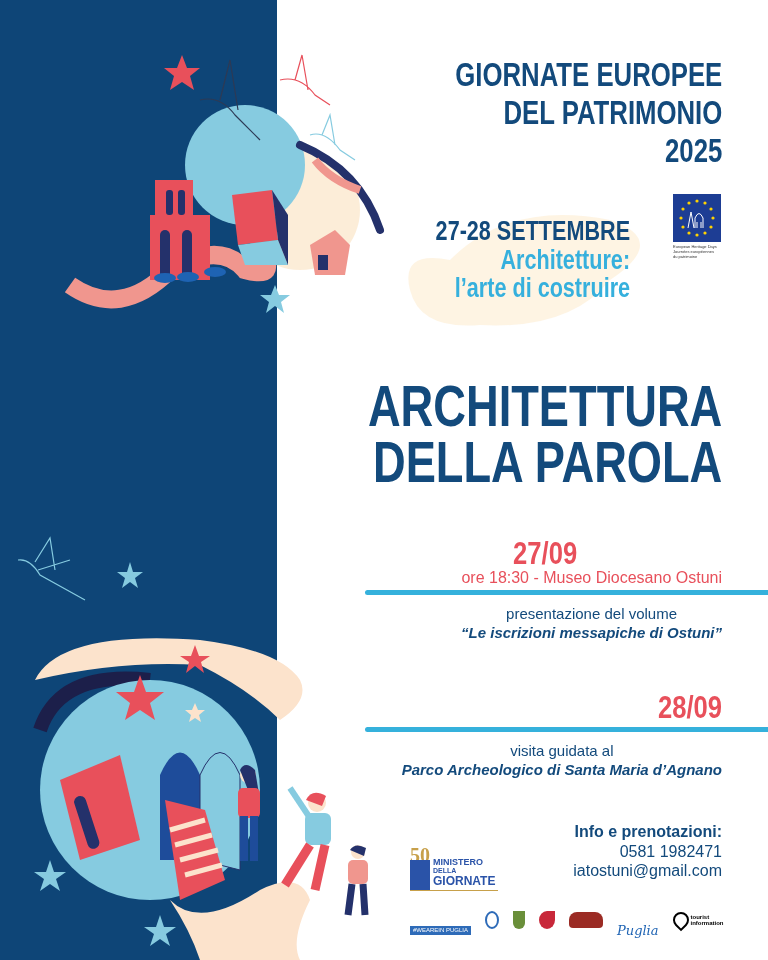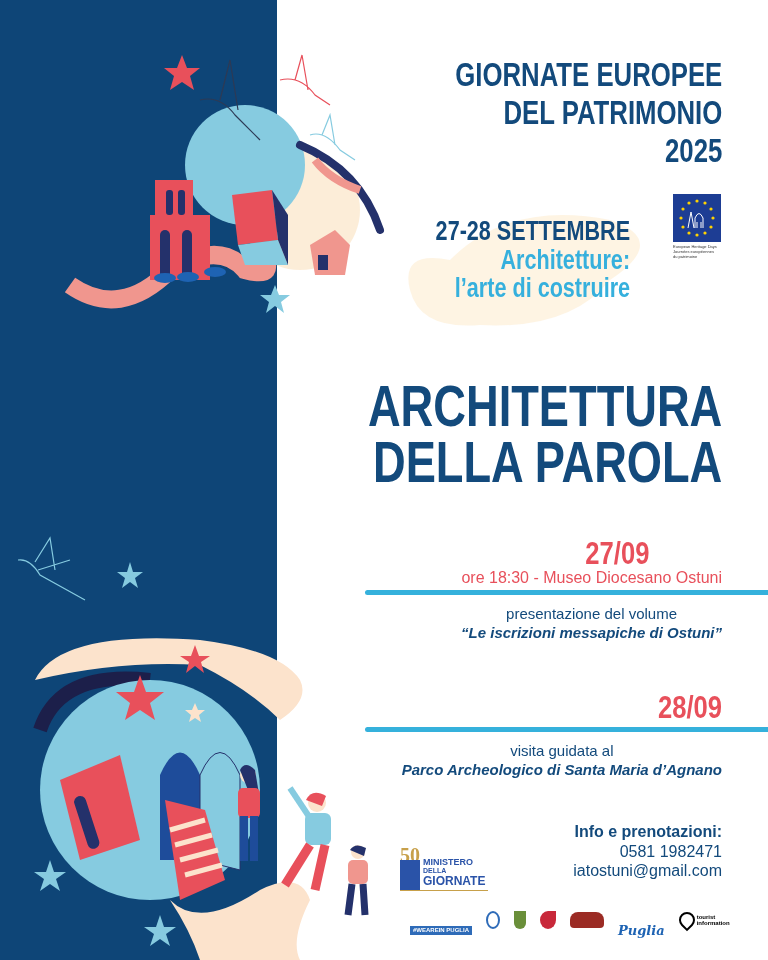--- a/index.html
+++ b/index.html
@@ -12,35 +12,35 @@
 
   .dates-block { position: absolute; right: 138px; top: 216px; text-align: right; white-space: nowrap; transform: scaleX(0.8); transform-origin: right top; }
   .dates { color: #134a7c; font-weight: bold; font-size: 27px; line-height: 30px; }
   .theme { color: #36b0dd; font-weight: bold; font-size: 27px; line-height: 28px; }
 
   .eu-logo { position: absolute; left: 673px; top: 194px; width: 48px; height: 48px; background: #1d3d94; }
   .eu-caption { position: absolute; left: 673px; top: 244px; width: 60px; font-size: 4px; line-height: 5px; color: #333; }
 
   .main-title { position: absolute; right: 46px; top: 378px; text-align: right; color: #134a7c; font-weight: bold; font-size: 58px; line-height: 56px; white-space: nowrap; transform: scaleX(0.78); transform-origin: right top; }
 
-  .event { position: absolute; right: 46px; text-align: center; }
+  .event { position: absolute; right: 46px; text-align: left; }
   .event-date { color: #e8505b; font-weight: bold; font-size: 32px; line-height: 30px; transform: scaleX(0.8); transform-origin: right top; white-space: nowrap; }
   .event-time { color: #e8505b; font-weight: normal; font-size: 16px; line-height: 20px; white-space: nowrap; }
   .divider { position: absolute; left: 365px; right: 0; height: 5px; background: #35b1dc; border-radius: 3px 0 0 3px; }
   .desc { position: absolute; right: 46px; text-align: center; color: #134a7c; white-space: nowrap; }
   .desc-line1 { font-size: 15px; line-height: 19px; }
   .desc-line2 { font-size: 15px; line-height: 19px; font-weight: bold; font-style: italic; }
 
   .info { position: absolute; right: 46px; top: 822px; text-align: right; color: #134a7c; white-space: nowrap; }
   .info-title { font-weight: bold; font-size: 16px; line-height: 20px; margin-left: 15px; }
   .info-line { font-size: 16px; line-height: 19px; }
 
-  .mic-logo { position: absolute; left: 400px; top: 846px; width: 88px; height: 46px; }
+  .mic-logo { position: absolute; left: 410px; top: 846px; width: 88px; height: 46px; }
   .partners { position: absolute; left: 410px; top: 906px; height: 28px; display: flex; align-items: center; gap: 14px; }
-  .partner { font-size: 8px; font-weight: bold; color: #1e63b3; margin-top: 20px; }
+  .partner { font-size: 8px; font-weight: normal; color: #1e63b3; margin-top: 20px; }
 </style>
 </head>
 <body>
 
 <div class="left-panel"></div>
 
 <svg class="abs" style="left:60px;top:40px" width="340" height="300" viewBox="0 0 340 300">
 
   <circle cx="240" cy="170" r="60" fill="#f9d7a8" opacity="0.45"></circle>
 

